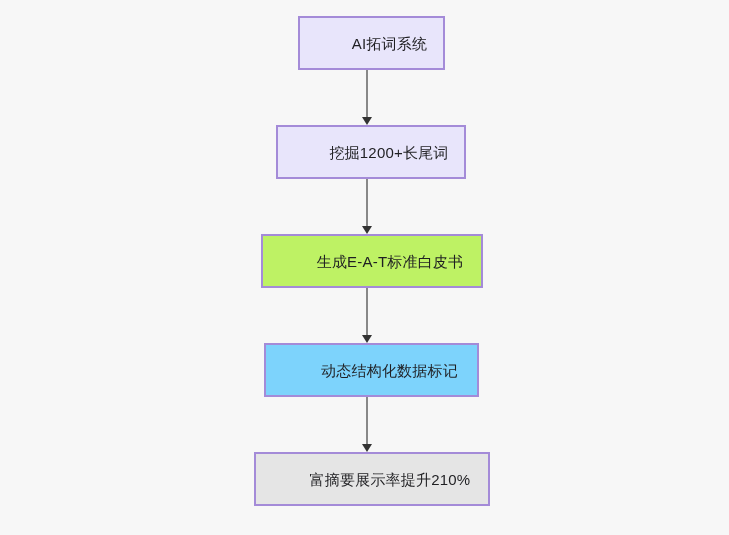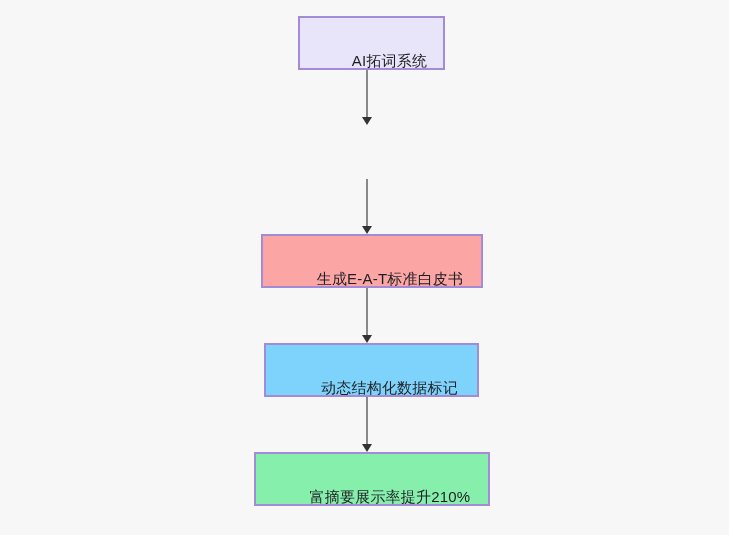--- a/index.html
+++ b/index.html
@@ -21,21 +21,21 @@
   .node {
     position: absolute;
     box-sizing: border-box;
     background: #e8e5fb;
     border: 2px solid #a48bd8;
     color: #1f1f22;
     font-size: 15px;
     line-height: 1;
     letter-spacing: 0.2px;
     display: flex;
-    align-items: flex-end;
+    align-items: center;
     justify-content: center;
     white-space: nowrap;
     padding-left: 36px;
   }
   .node-label {
     display: block;
   }
   .edge {
     position: absolute;
     width: 10px;
@@ -77,23 +77,26 @@
     <div class="edge-arrow" style="border-top-color: rgb(51, 51, 51);"></div>
   </div>
   <div class="edge" id="edge-3" style="left: 362px; top: 397px; height: 55px;">
     <div class="edge-line" style="height: 48px; background: rgb(136, 136, 136);"></div>
     <div class="edge-arrow" style="border-top-color: rgb(51, 51, 51);"></div>
   </div>
 
   <div class="node" id="node-0" style="left: 298px; top: 16px; width: 147px; height: 54px; background: rgb(232, 229, 251); border-color: rgb(164, 139, 216); color: rgb(31, 31, 34);">
     <span class="node-label">AI拓词系统</span>
   </div>
-  <div class="node" id="node-2" style="left: 261px; top: 234px; width: 222px; height: 54px; background: #fca5a5; border-color: rgb(164, 139, 216); color: rgb(31, 31, 34);">
+  <div class="node" id="node-1" style="left: 276px; top: 125px; width: 190px; height: 54px; background: rgb(232, 229, 251); border-color: rgb(164, 139, 216); color: rgb(31, 31, 34);">
+    <span class="node-label">挖掘1200+长尾词</span>
+  </div>
+  <div class="node" id="node-2" style="left: 261px; top: 234px; width: 222px; height: 54px; background: #bef264; border-color: rgb(164, 139, 216); color: rgb(31, 31, 34);">
     <span class="node-label">生成E-A-T标准白皮书</span>
   </div>
   <div class="node" id="node-3" style="left: 264px; top: 343px; width: 215px; height: 54px; background: #7dd3fc; border-color: rgb(164, 139, 216); color: rgb(31, 31, 34);">
     <span class="node-label">动态结构化数据标记</span>
   </div>
-  <div class="node" id="node-4" style="left: 254px; top: 452px; width: 236px; height: 54px; background: #86efac; border-color: rgb(164, 139, 216); color: rgb(31, 31, 34);">
+  <div class="node" id="node-4" style="left: 254px; top: 452px; width: 236px; height: 54px; background: #e5e5e5; border-color: rgb(164, 139, 216); color: rgb(31, 31, 34);">
     <span class="node-label">富摘要展示率提升210%</span>
   </div>
 
 </div>
 
 </body></html>

